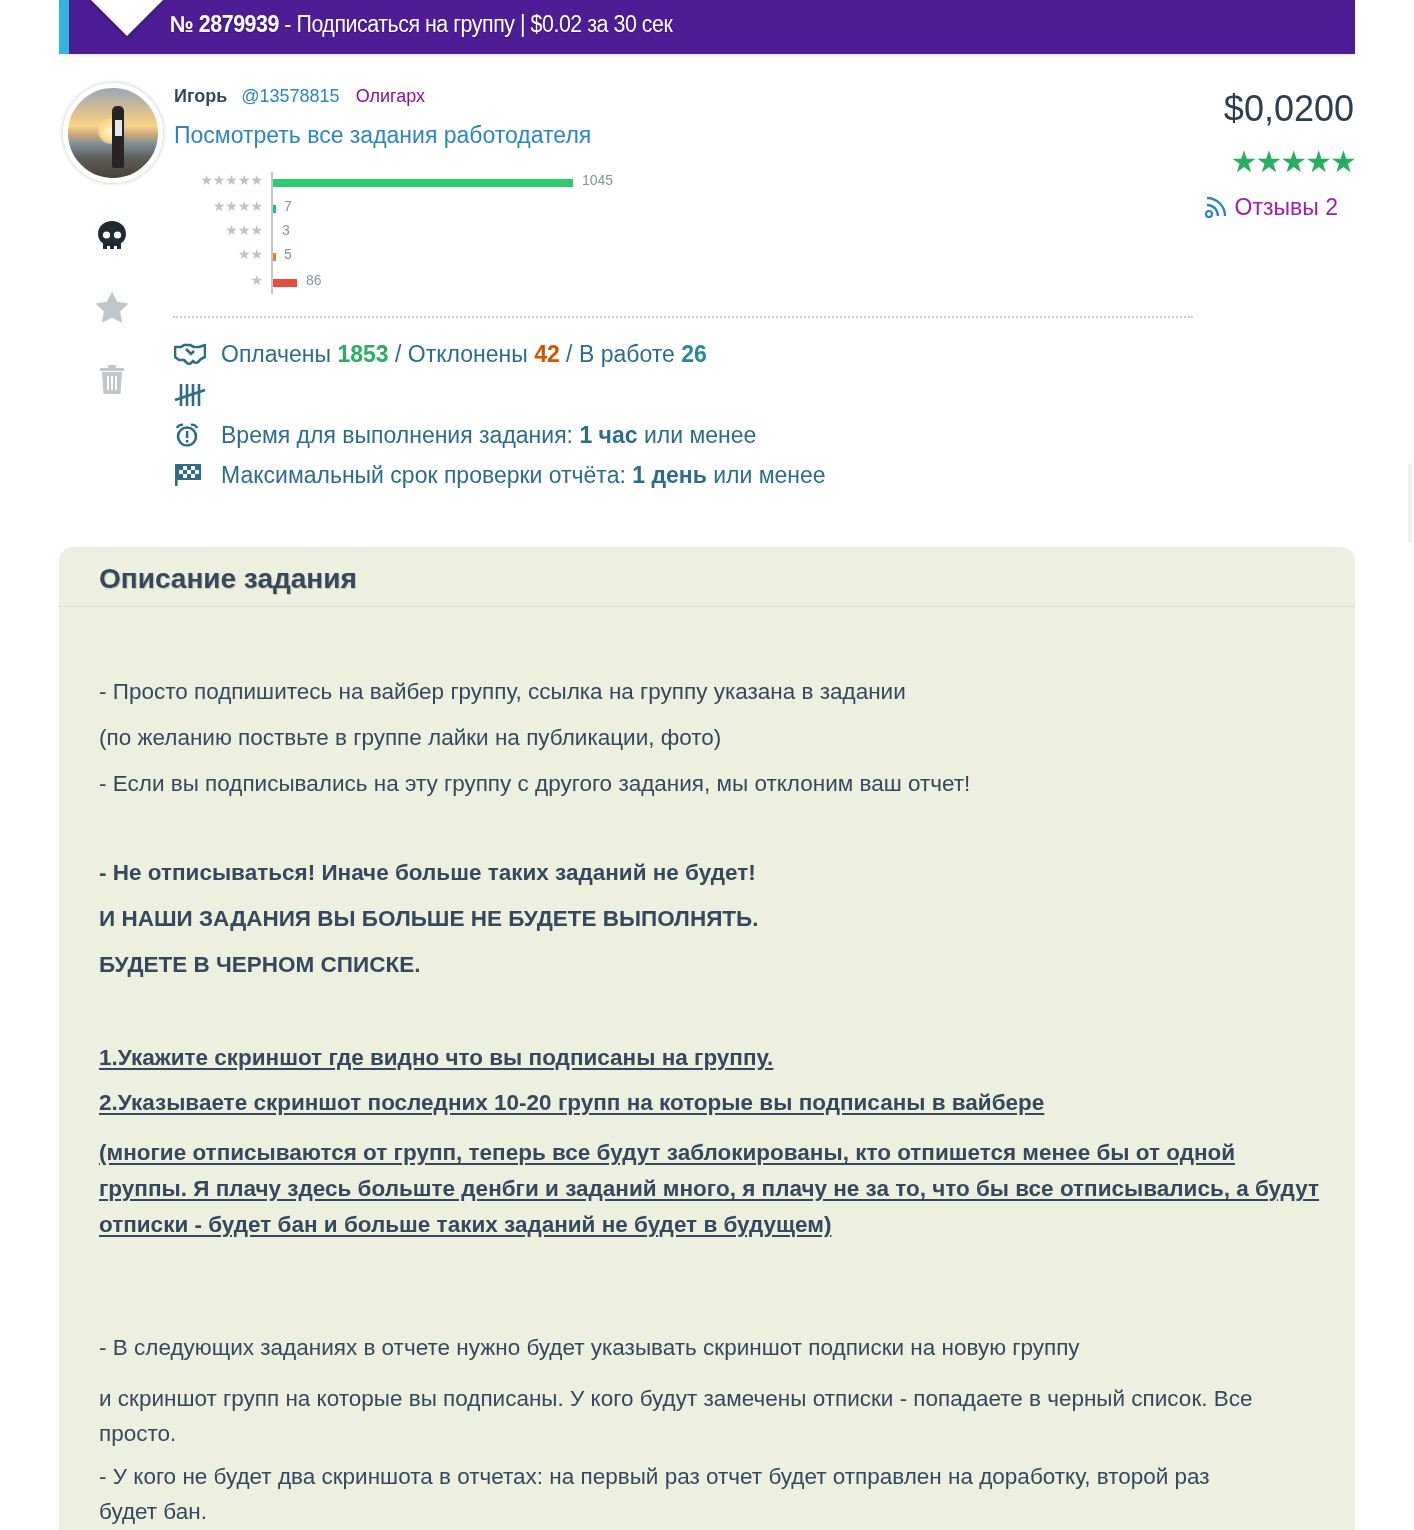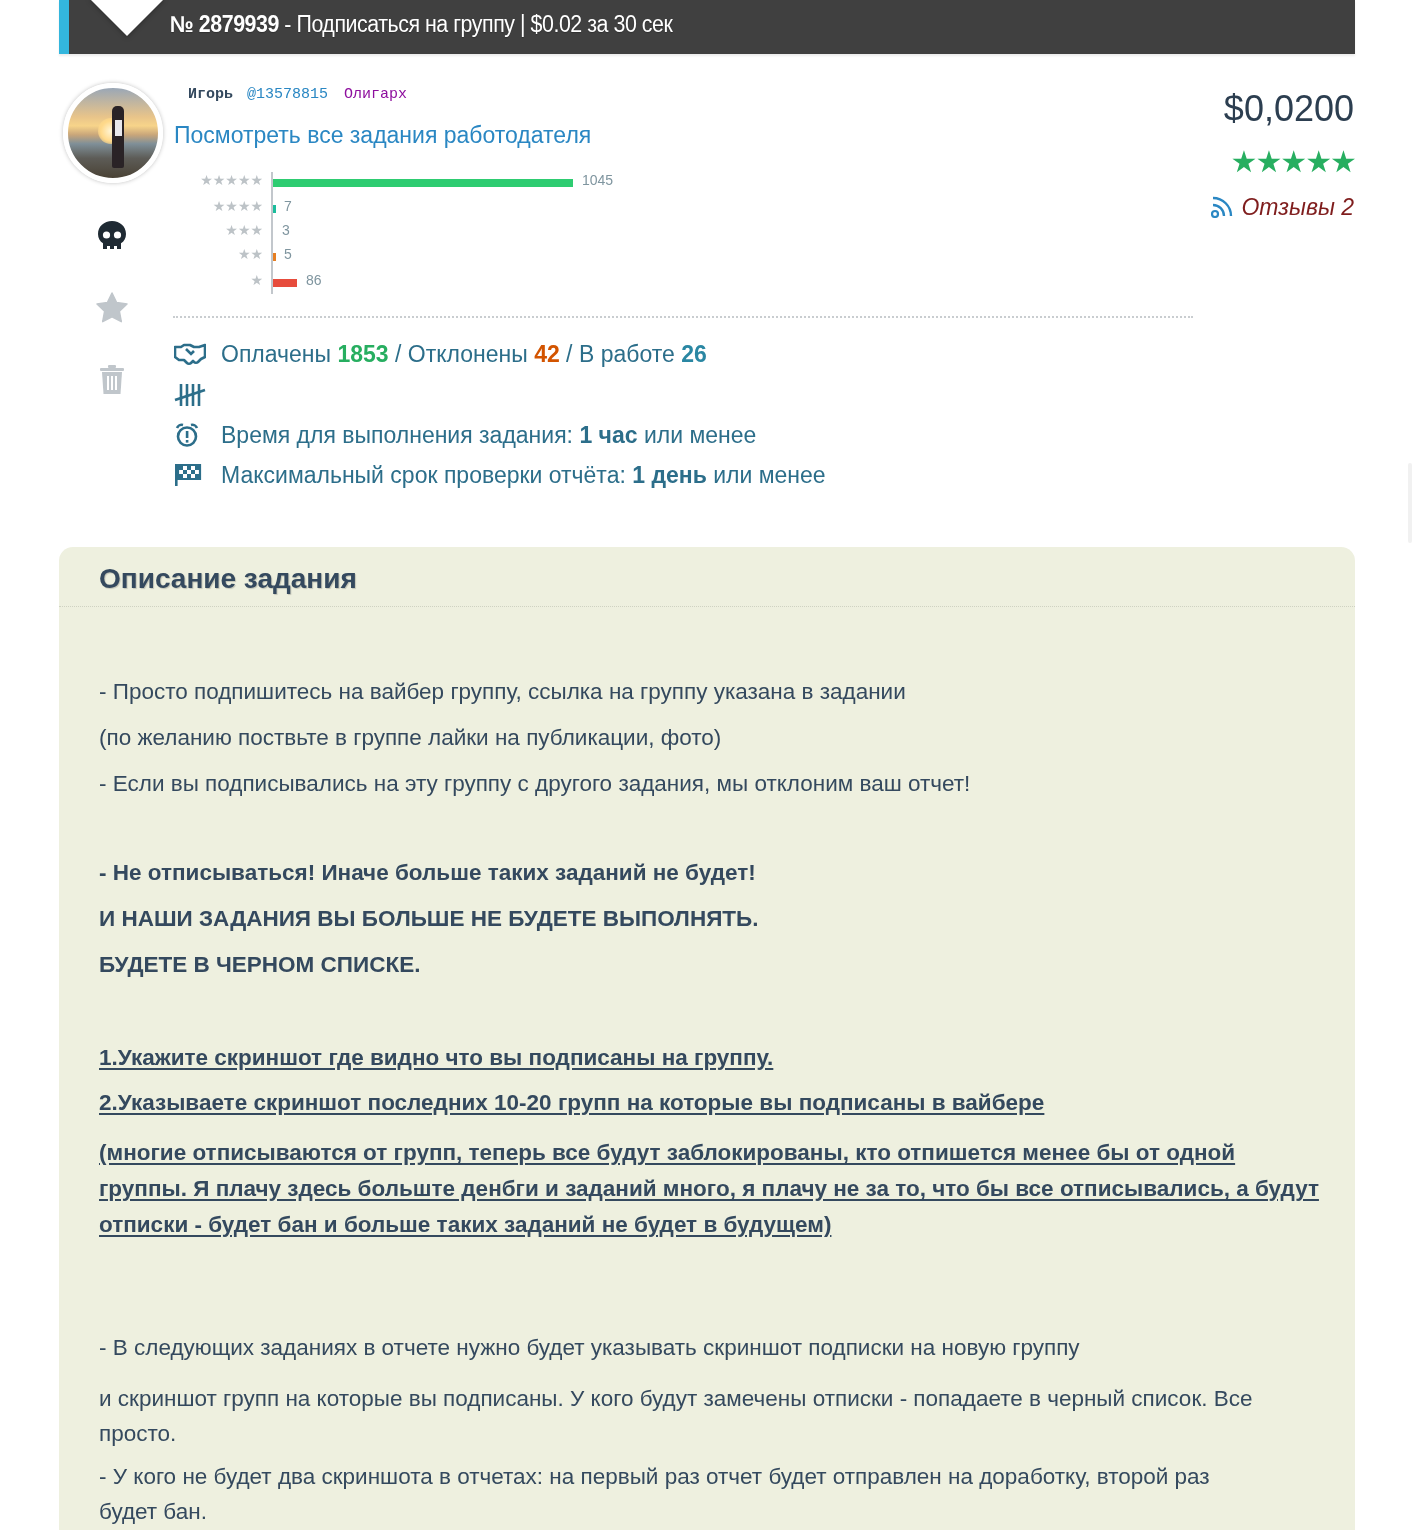--- a/index.html
+++ b/index.html
@@ -2,21 +2,21 @@
 <html><head>
 <meta charset="utf-8">
 <style>
   * { box-sizing: border-box; margin: 0; padding: 0; }
   html, body { width: 1414px; height: 1530px; background: #ffffff; overflow: hidden; }
   body { font-family: "DejaVu Sans", "Liberation Sans", sans-serif; color: #34495e; position: relative; }
 
   
   .task-header {
     position: absolute; left: 59px; top: 0; width: 1296px; height: 54px;
-    background: #404040; border-left: 10px solid #33b6dd;
+    background: #4c1d95; border-left: 10px solid #33b6dd;
     box-shadow: 0 2px 2px rgba(0,0,0,0.08);
   }
   .task-header .notch {
     position: absolute; left: 20px; top: -2px; width: 0; height: 0;
     border-left: 38px solid transparent; border-right: 38px solid transparent;
     border-top: 38px solid #ffffff;
     filter: drop-shadow(0 2px 2px rgba(0,0,0,0.25));
   }
   .task-header .title {
     position: absolute; left: 101px; top: 11px; font-size: 23px; color: #ffffff;
@@ -31,21 +31,21 @@
     border: 5px solid #ffffff; box-shadow: 0 0 4px rgba(0,0,0,0.25); overflow: hidden;
     background: linear-gradient(180deg, #9aa7b6 0%, #e8c48a 32%, #f7d48a 42%, #c9a67a 52%, #7f8f98 62%, #5d5c57 78%, #4a4235 100%);
   }
   .avatar .sun { position: absolute; left: 30px; top: 30px; width: 26px; height: 26px; border-radius: 50%; background: radial-gradient(circle, #fff6d8 0%, #ffd98a 55%, rgba(255,217,138,0) 100%); }
   .avatar .person { position: absolute; left: 44px; top: 18px; width: 12px; height: 62px; background: #2a2326; border-radius: 5px 5px 2px 2px; }
   .avatar .shirt { position: absolute; left: 47px; top: 32px; width: 7px; height: 16px; background: #e8e8ec; }
 
   .side-icons { position: absolute; left: 94px; top: 218px; width: 36px; }
   .side-icon { display: block; width: 36px; height: 36px; margin-bottom: 36px; cursor: pointer; }
 
-  .emp-line1 { position: absolute; left: 188px; top: 86px; font-size: 15px; white-space: nowrap; font-family: Liberation Mono, monospace; }
+  .emp-line1 { position: absolute; left: 174px; top: 86px; font-size: 18px; white-space: nowrap; font-family: Liberation Sans, sans-serif; }
   .emp-name { font-weight: bold; color: #34495e; margin-right: 14px; }
   .emp-id { color: #2a87c3; margin-right: 16px; }
   .emp-rank { color: #8e0f9e; }
   .emp-all-tasks { position: absolute; left: 174px; top: 122px; font-size: 23px; color: #2a87c3; font-family: "Liberation Sans", sans-serif; cursor: pointer; text-decoration: none; }
 
   
   .rating-dist { position: absolute; left: 178px; top: 168px; width: 460px; height: 126px; }
   .rating-dist .axis { position: absolute; left: 93px; top: 4px; width: 2px; height: 122px; background: #c2c7cc; }
   .rd-row { position: absolute; left: 0; height: 24px; width: 460px; }
   .rd-stars { position: absolute; right: 375px; top: 2px; color: #bdc3c7; font-size: 14px; letter-spacing: 0px; white-space: nowrap; }
@@ -58,21 +58,21 @@
   .stat-line { position: absolute; left: 174px; font-size: 23px; color: #2c6e8a; white-space: nowrap; font-family: "Liberation Sans", sans-serif; }
   .stat-line .ic { display: inline-block; width: 32px; height: 24px; vertical-align: -4px; margin-right: 15px; }
   .stat-line b { font-weight: bold; }
   .c-green { color: #27ae60; }
   .c-orange { color: #d35400; }
   .c-teal { color: #2a87a3; }
 
   
   .price { position: absolute; right: 60px; top: 88px; font-size: 36px; color: #2c3e50; font-family: "Liberation Sans", sans-serif; }
   .price-stars { position: absolute; right: 59px; top: 144px; font-size: 30px; color: #27ae60; letter-spacing: -2px; white-space: nowrap; }
-  .reviews-link { position: absolute; right: 60px; top: 194px; font-size: 23px; color: #7f1d1d; font-family: "Liberation Sans", sans-serif; cursor: pointer; white-space: nowrap; font-style: italic; }
+  .reviews-link { position: absolute; right: 76px; top: 194px; font-size: 23px; color: #a21caf; font-family: "Liberation Sans", sans-serif; cursor: pointer; white-space: nowrap; }
   .reviews-link svg { vertical-align: -3px; margin-right: 6px; }
 
   
   .desc-panel {
     position: absolute; left: 59px; top: 547px; width: 1296px; height: 1000px;
     background: #eef0df; border-radius: 14px 14px 0 0;
   }
   .desc-title {
     position: absolute; left: 40px; top: 16px; font-size: 28px; font-weight: bold; color: #34495e;
     text-shadow: 1px 1px 1px rgba(0,0,0,0.18); font-family: "Liberation Sans", sans-serif;

